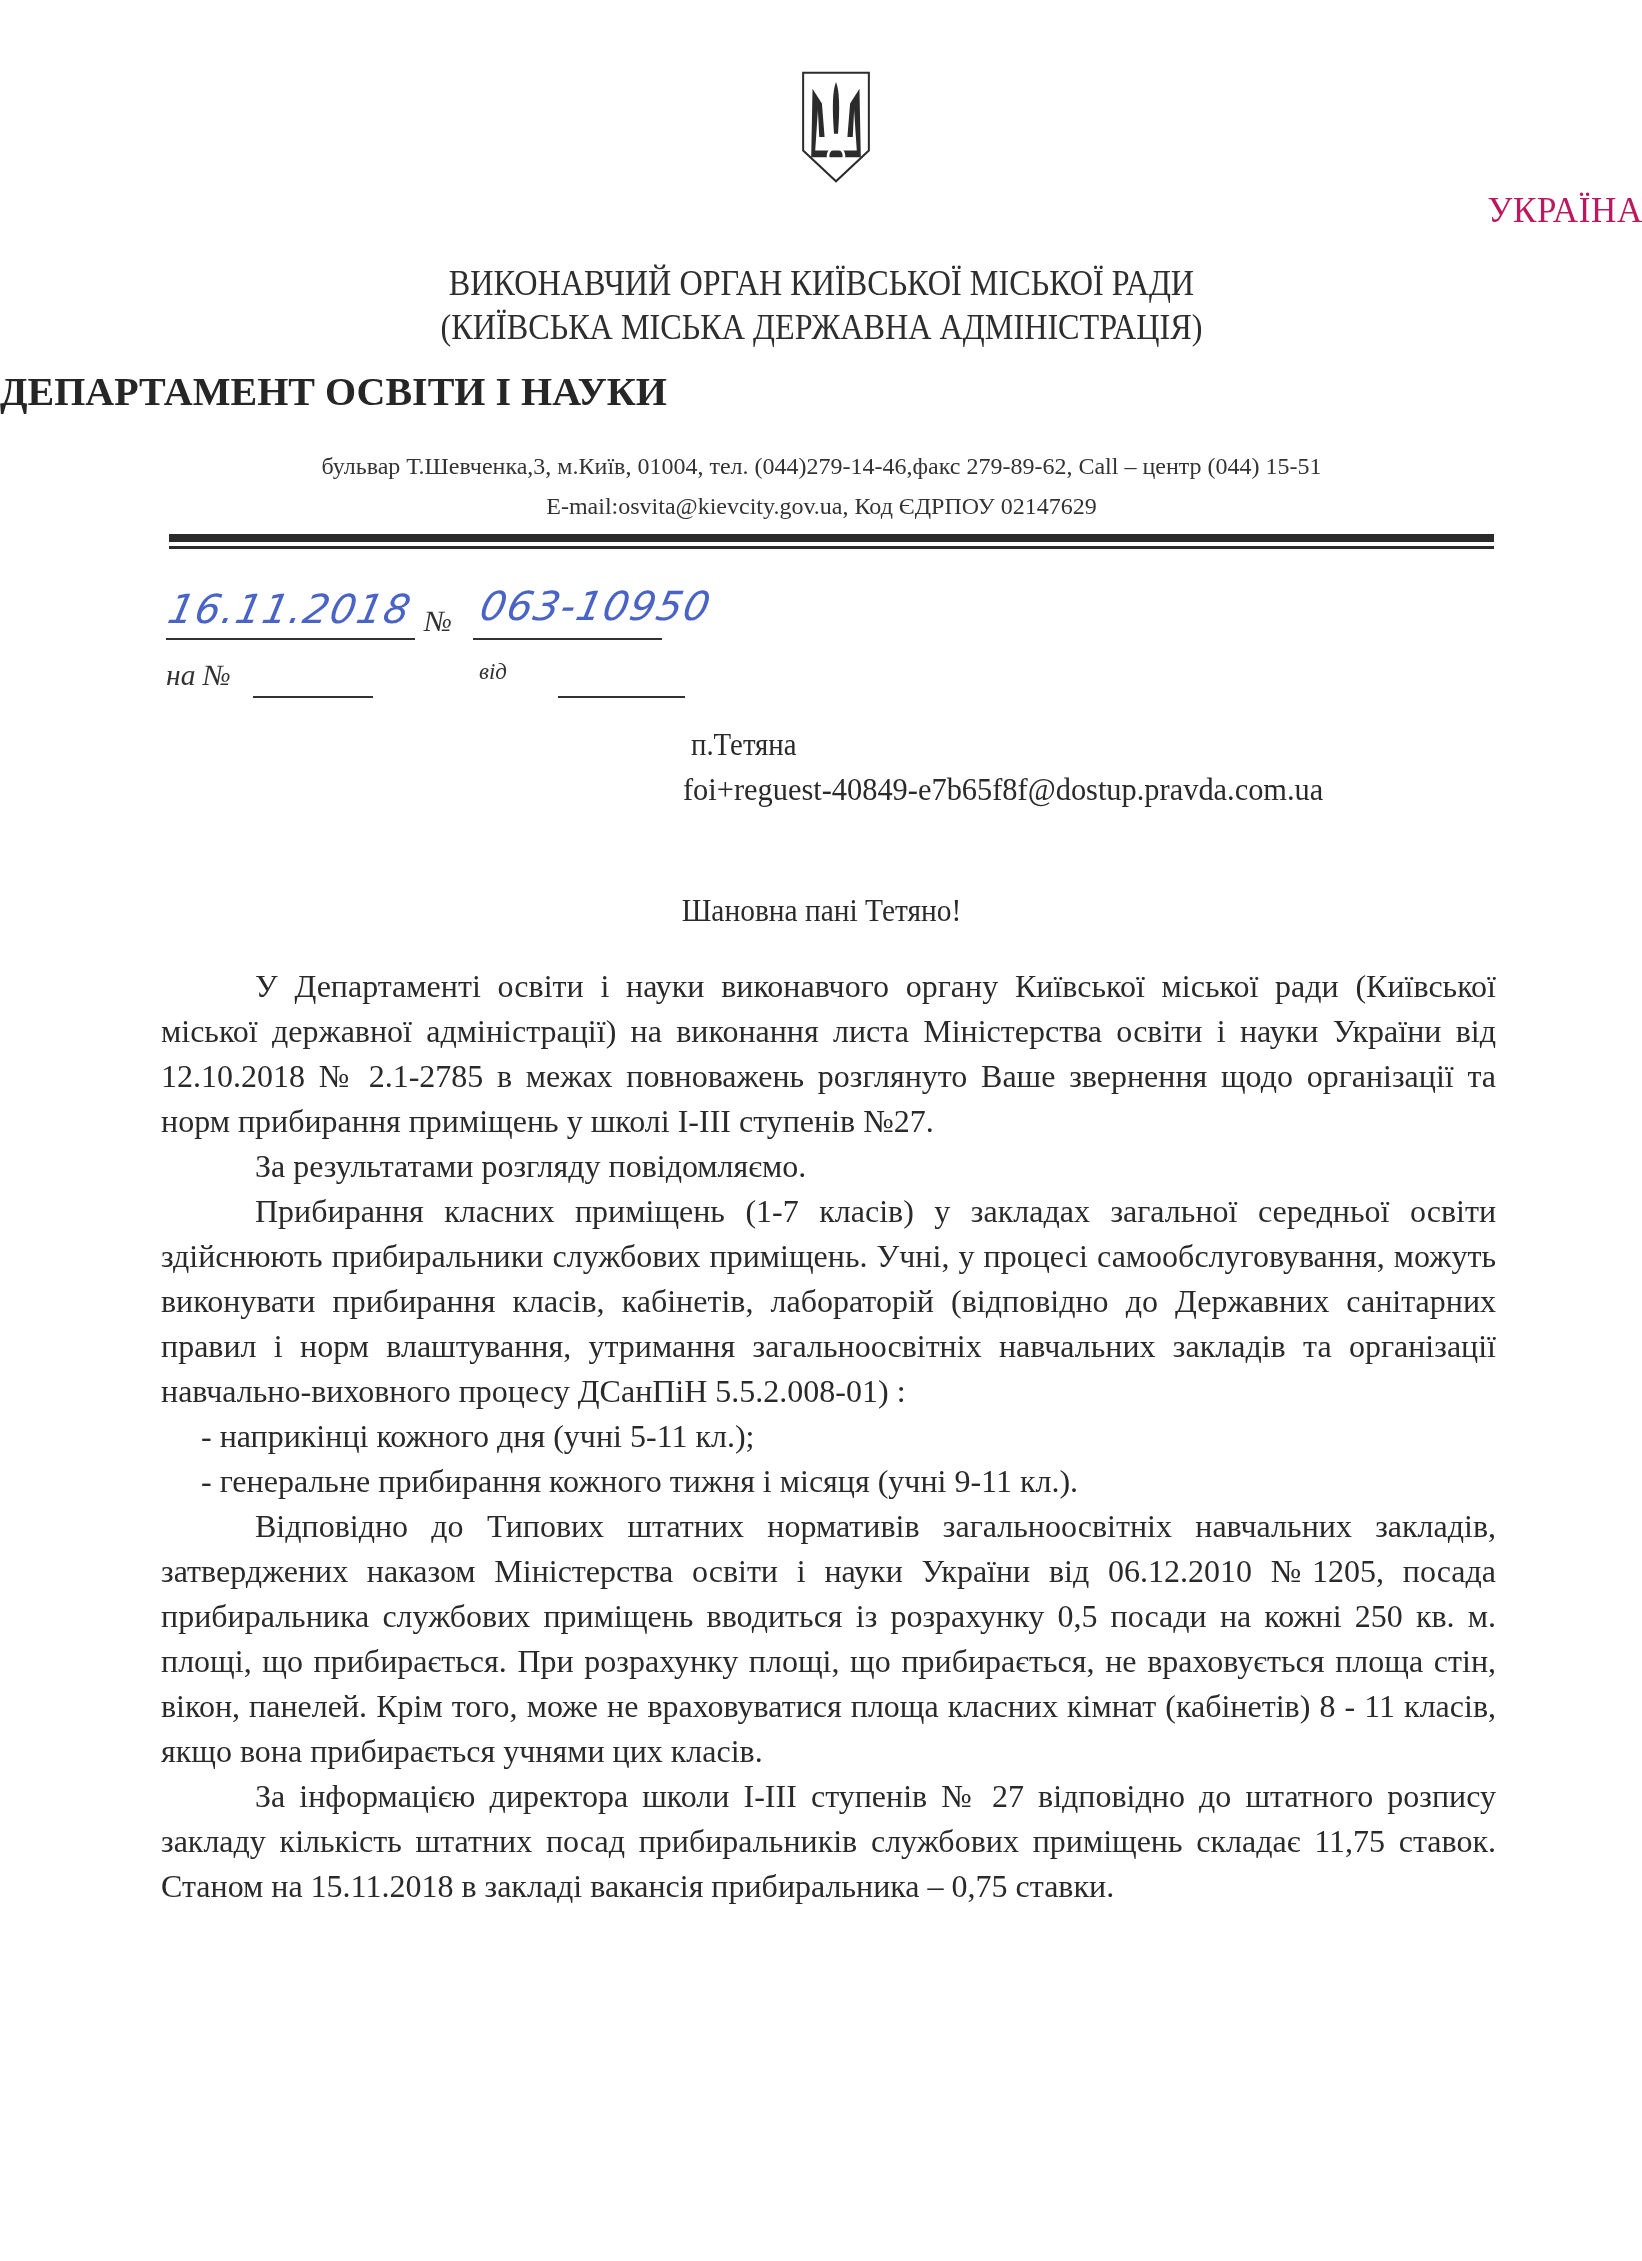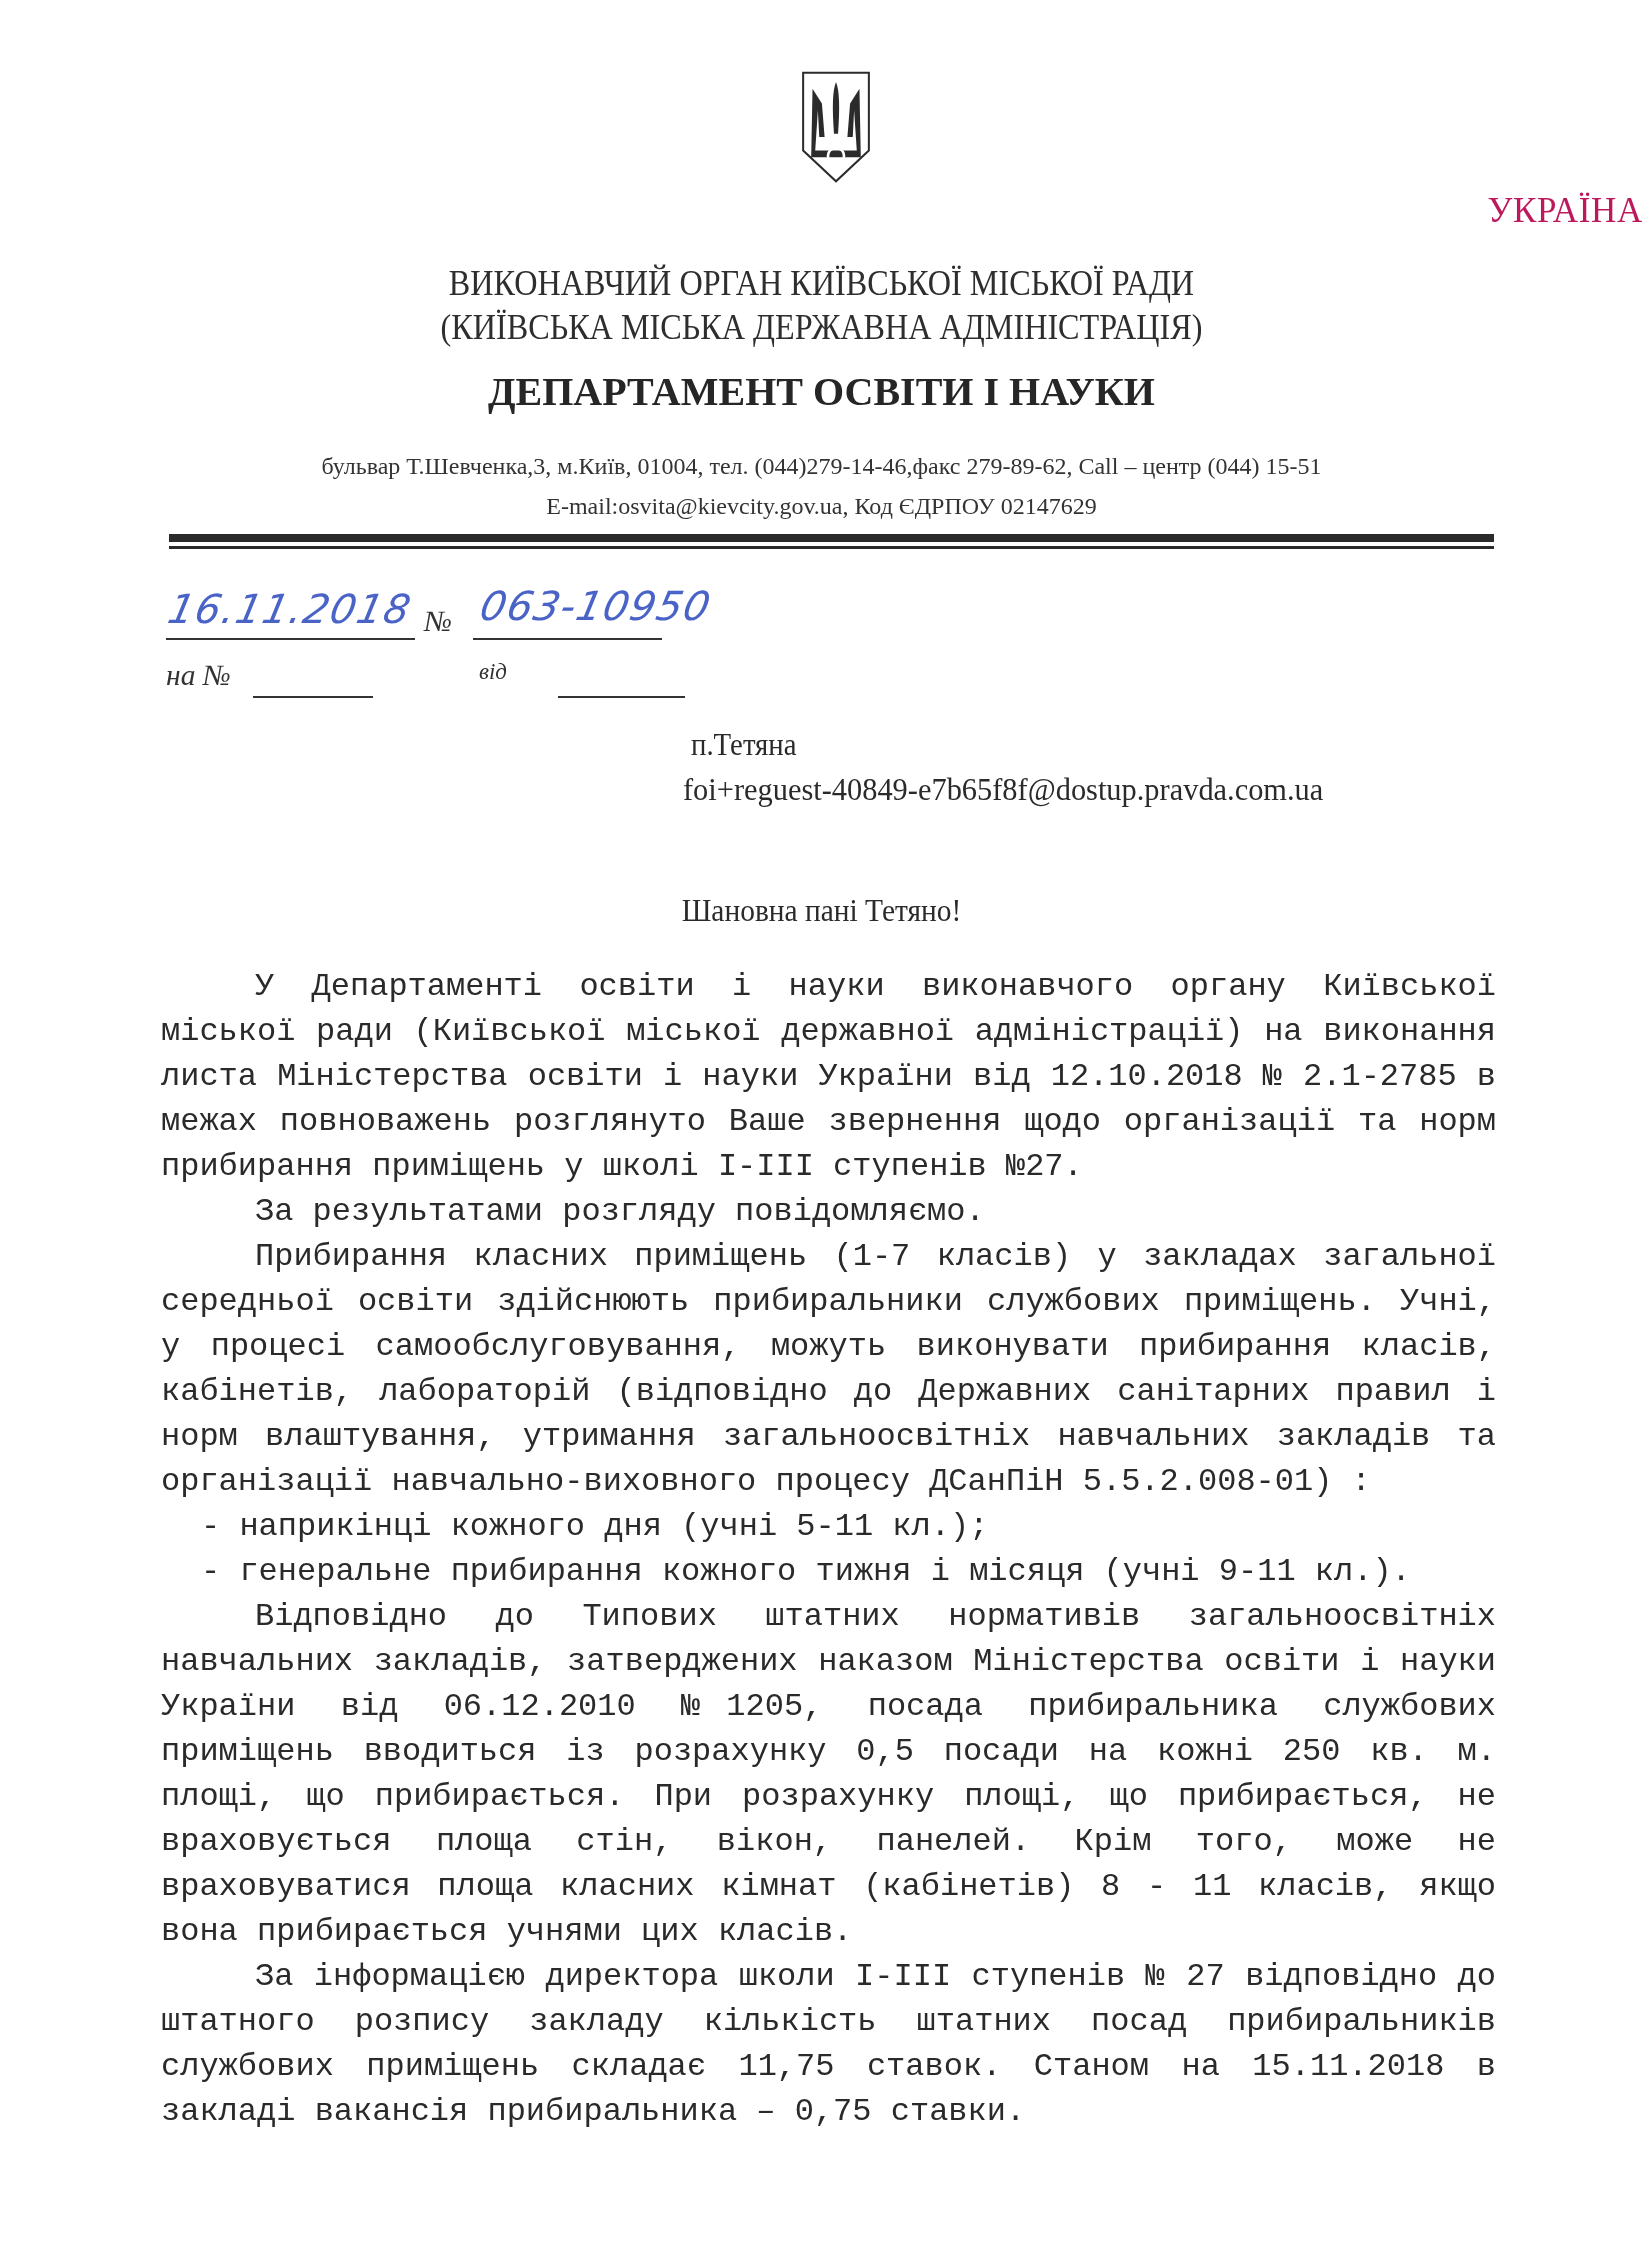--- a/index.html
+++ b/index.html
@@ -8,21 +8,21 @@
   .page { position: absolute; left: 0; top: 0; width: 1643px; height: 2261px; }
 
   
   .coat { position: absolute; left: 799px; top: 70px; width: 74px; height: 114px; }
   .country { position: absolute; left: 0; width: 1643px; top: 191px; text-align: right;
              font-size: 35px; letter-spacing: 0.7px; color: #be185d; padding-left: 54px; box-sizing: border-box; }
   .org1, .org2 { position: absolute; left: 0; width: 1643px; text-align: center;
                  font-size: 35px; color: #2e2e2e; transform: scaleX(0.92); }
   .org1 { top: 264px; }
   .org2 { top: 308px; }
-  .dept { position: absolute; left: 0; width: 1643px; top: 368px; text-align: center;
+  .dept { position: absolute; left: 0; width: 1643px; top: 368px; 
           font-size: 40px; font-weight: bold; color: #262626; }
   .contact1, .contact2 { position: absolute; left: 0; width: 1643px; text-align: center;
                          font-size: 24px; color: #333; }
   .contact1 { top: 453px; }
   .contact2 { top: 493px; }
   .rule-thick { position: absolute; left: 169px; top: 534px; width: 1325px; height: 8px; background: #2b2b2b; }
   .rule-thin { position: absolute; left: 169px; top: 546px; width: 1325px; height: 2.7px; background: #2b2b2b; }
 
   
   .ref-row { position: absolute; left: 166px; top: 582px; height: 60px; width: 669px; }
@@ -44,21 +44,21 @@
   
   .addr-name { position: absolute; left: 691px; top: 726px; font-size: 32px; color: #2a2a2a; transform: scaleX(0.9); transform-origin: left; }
   .addr-email { position: absolute; left: 683px; top: 771px; font-size: 32px; color: #2a2a2a; transform: scaleX(0.95); transform-origin: left; }
 
   
   .salutation { position: absolute; left: 0; width: 1643px; top: 892px; text-align: center;
                 font-size: 32px; color: #2a2a2a; transform: scaleX(0.92); }
   .body { position: absolute; left: 161px; top: 964px; width: 1335px; font-size: 32px; line-height: 45px; color: #2a2a2a; }
   .body p { margin: 0; text-align: justify; text-indent: 94px; }
   .body p.noindent { text-indent: 0; margin-left: 40px; }
-  .body p.last-left { text-align-last: left; font-family: Liberation Mono, monospace; }
+  .body p.last-left { text-align-last: left; }
 </style>
 </head>
 <body>
 
 <div class="page">
 
   <svg class="coat" viewBox="0 0 110 170">
     <path d="M6 4 H104 V120 L55 166 L6 120 Z" fill="none" stroke="#2b2b2b" stroke-width="3"></path>
     <path d="M55 18 C50 30 49 55 52 95 L58 95 C61 55 60 30 55 18 Z" fill="#2b2b2b"></path>
     <path d="M20 28 L34 50 L38 100 L30 100 L28 60 L24 120 H86 L82 60 L80 100 L72 100 L76 50 L90 28 L92 130 H18 Z" fill="#2b2b2b"></path>

